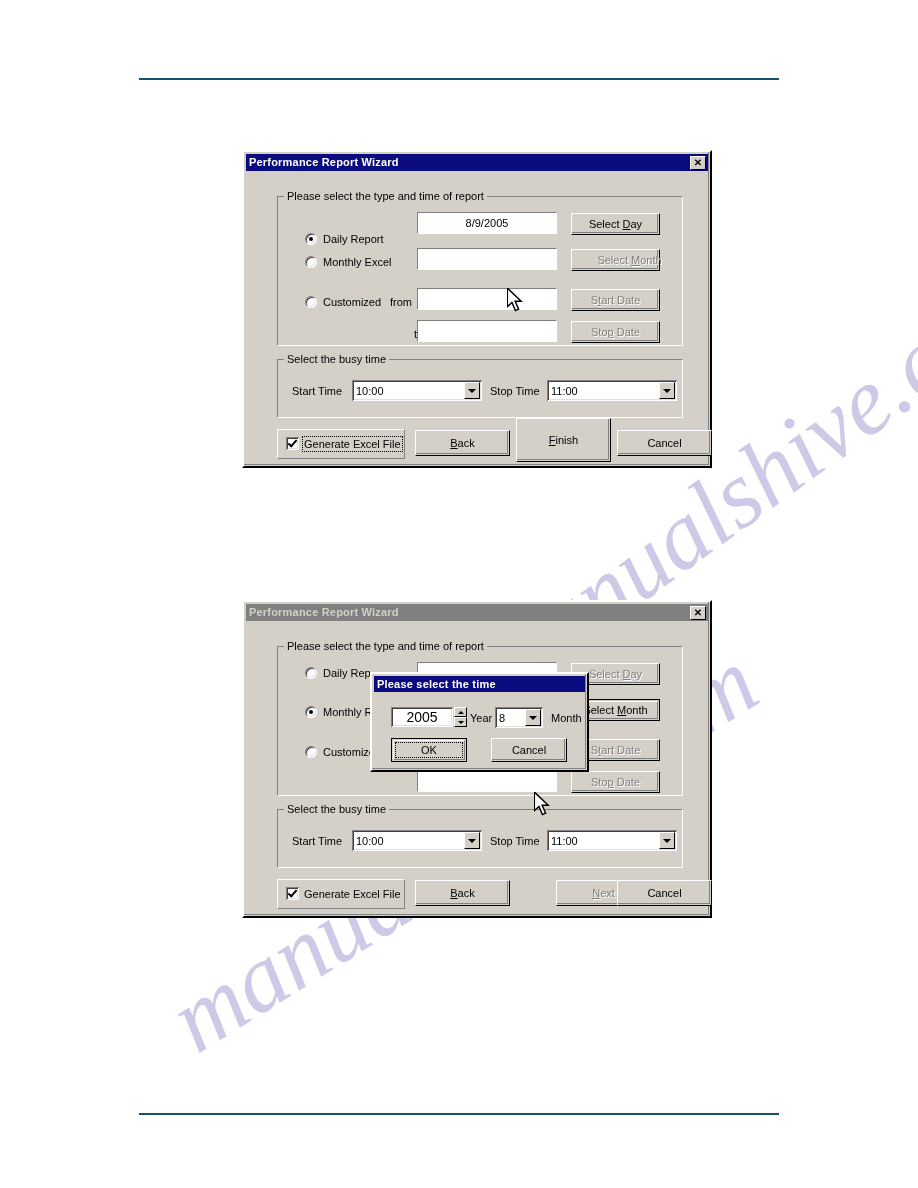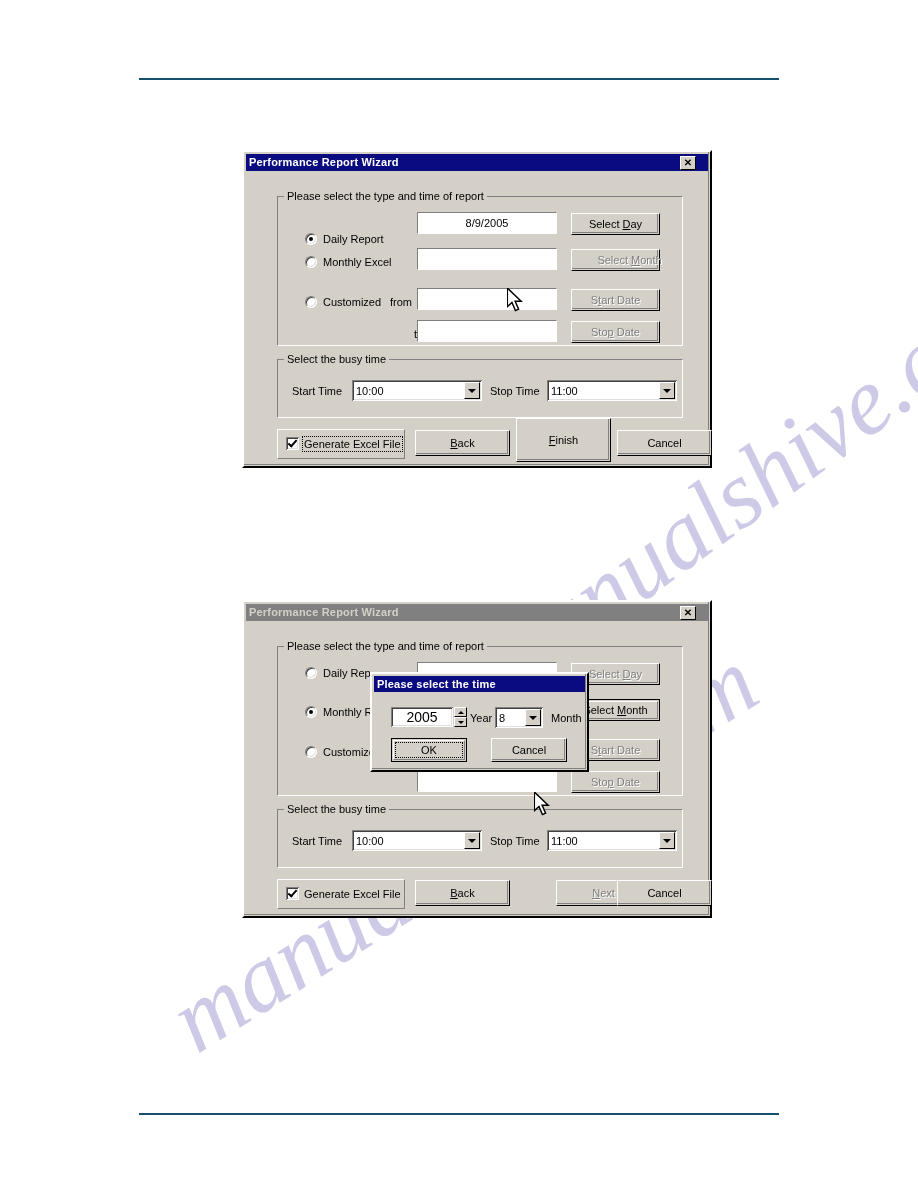--- a/index.html
+++ b/index.html
@@ -64,21 +64,21 @@
     border-right: 1px solid #808080;
     border-bottom: 1px solid #808080;
     pointer-events: none;
   }
 
   .titlebar {
     height: 17px;
     margin: 2px 2px 0 2px;
     display: flex;
     align-items: center;
-    padding: 0 12px 0 3px;
+    padding: 0 2px 0 3px;
     box-sizing: border-box;
   }
   .titlebar.active { background: #0b0b80; }
   .titlebar.inactive { background: #808080; }
   .titlebar .title-text {
     flex: 1;
     color: #ffffff;
     font-size: 11px;
     font-weight: bold;
     letter-spacing: .2px;

